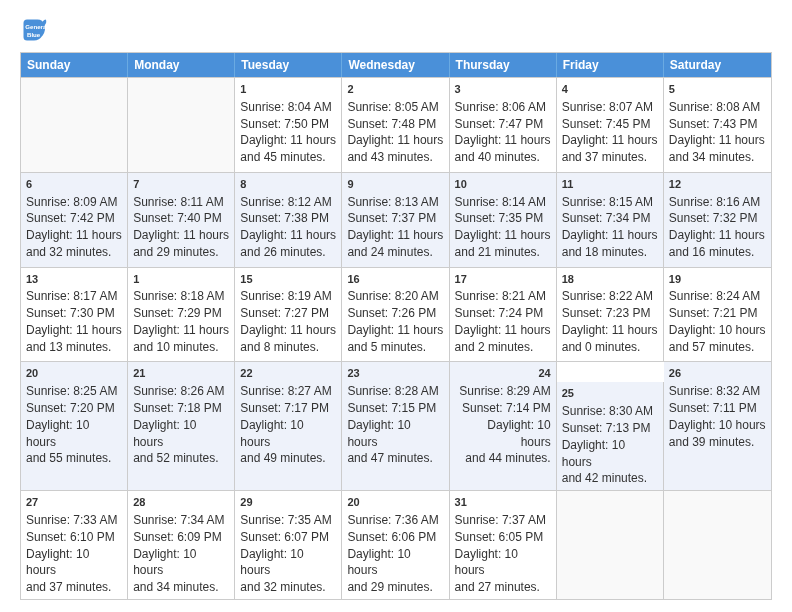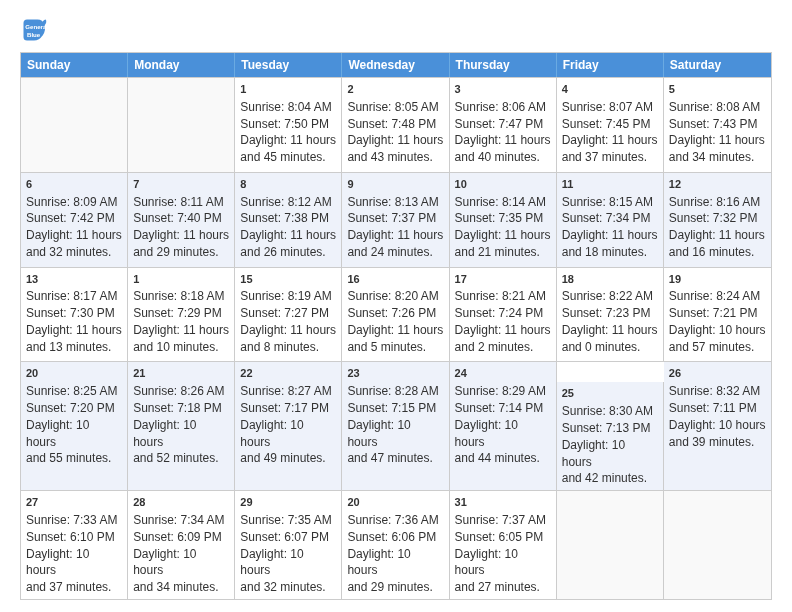--- a/index.html
+++ b/index.html
@@ -240,21 +240,21 @@
             <div class="cell-text">Sunrise: 8:26 AM<br>Sunset: 7:18 PM<br>Daylight: 10 hours<br>and 52 minutes.</div>
           </div>
           <div class="cal-cell alt-row" style="background: rgb(238, 242, 250);">
             <span class="day-num">22</span>
             <div class="cell-text">Sunrise: 8:27 AM<br>Sunset: 7:17 PM<br>Daylight: 10 hours<br>and 49 minutes.</div>
           </div>
           <div class="cal-cell alt-row" style="background: rgb(238, 242, 250);">
             <span class="day-num">23</span>
             <div class="cell-text">Sunrise: 8:28 AM<br>Sunset: 7:15 PM<br>Daylight: 10 hours<br>and 47 minutes.</div>
           </div>
-          <div class="cal-cell alt-row" style="background: rgb(238, 242, 250);">
+          <div class="cal-cell alt-row" style="background: rgb(238, 242, 250); text-align: right;">
             <span class="day-num">24</span>
             <div class="cell-text">Sunrise: 8:29 AM<br>Sunset: 7:14 PM<br>Daylight: 10 hours<br>and 44 minutes.</div>
           </div>
           <div class="cal-cell alt-row" style="background: rgb(238, 242, 250); margin-top: 20px;">
             <span class="day-num">25</span>
             <div class="cell-text">Sunrise: 8:30 AM<br>Sunset: 7:13 PM<br>Daylight: 10 hours<br>and 42 minutes.</div>
           </div>
           <div class="cal-cell alt-row" style="background: rgb(238, 242, 250);">
             <span class="day-num">26</span>
             <div class="cell-text">Sunrise: 8:32 AM<br>Sunset: 7:11 PM<br>Daylight: 10 hours<br>and 39 minutes.</div>

